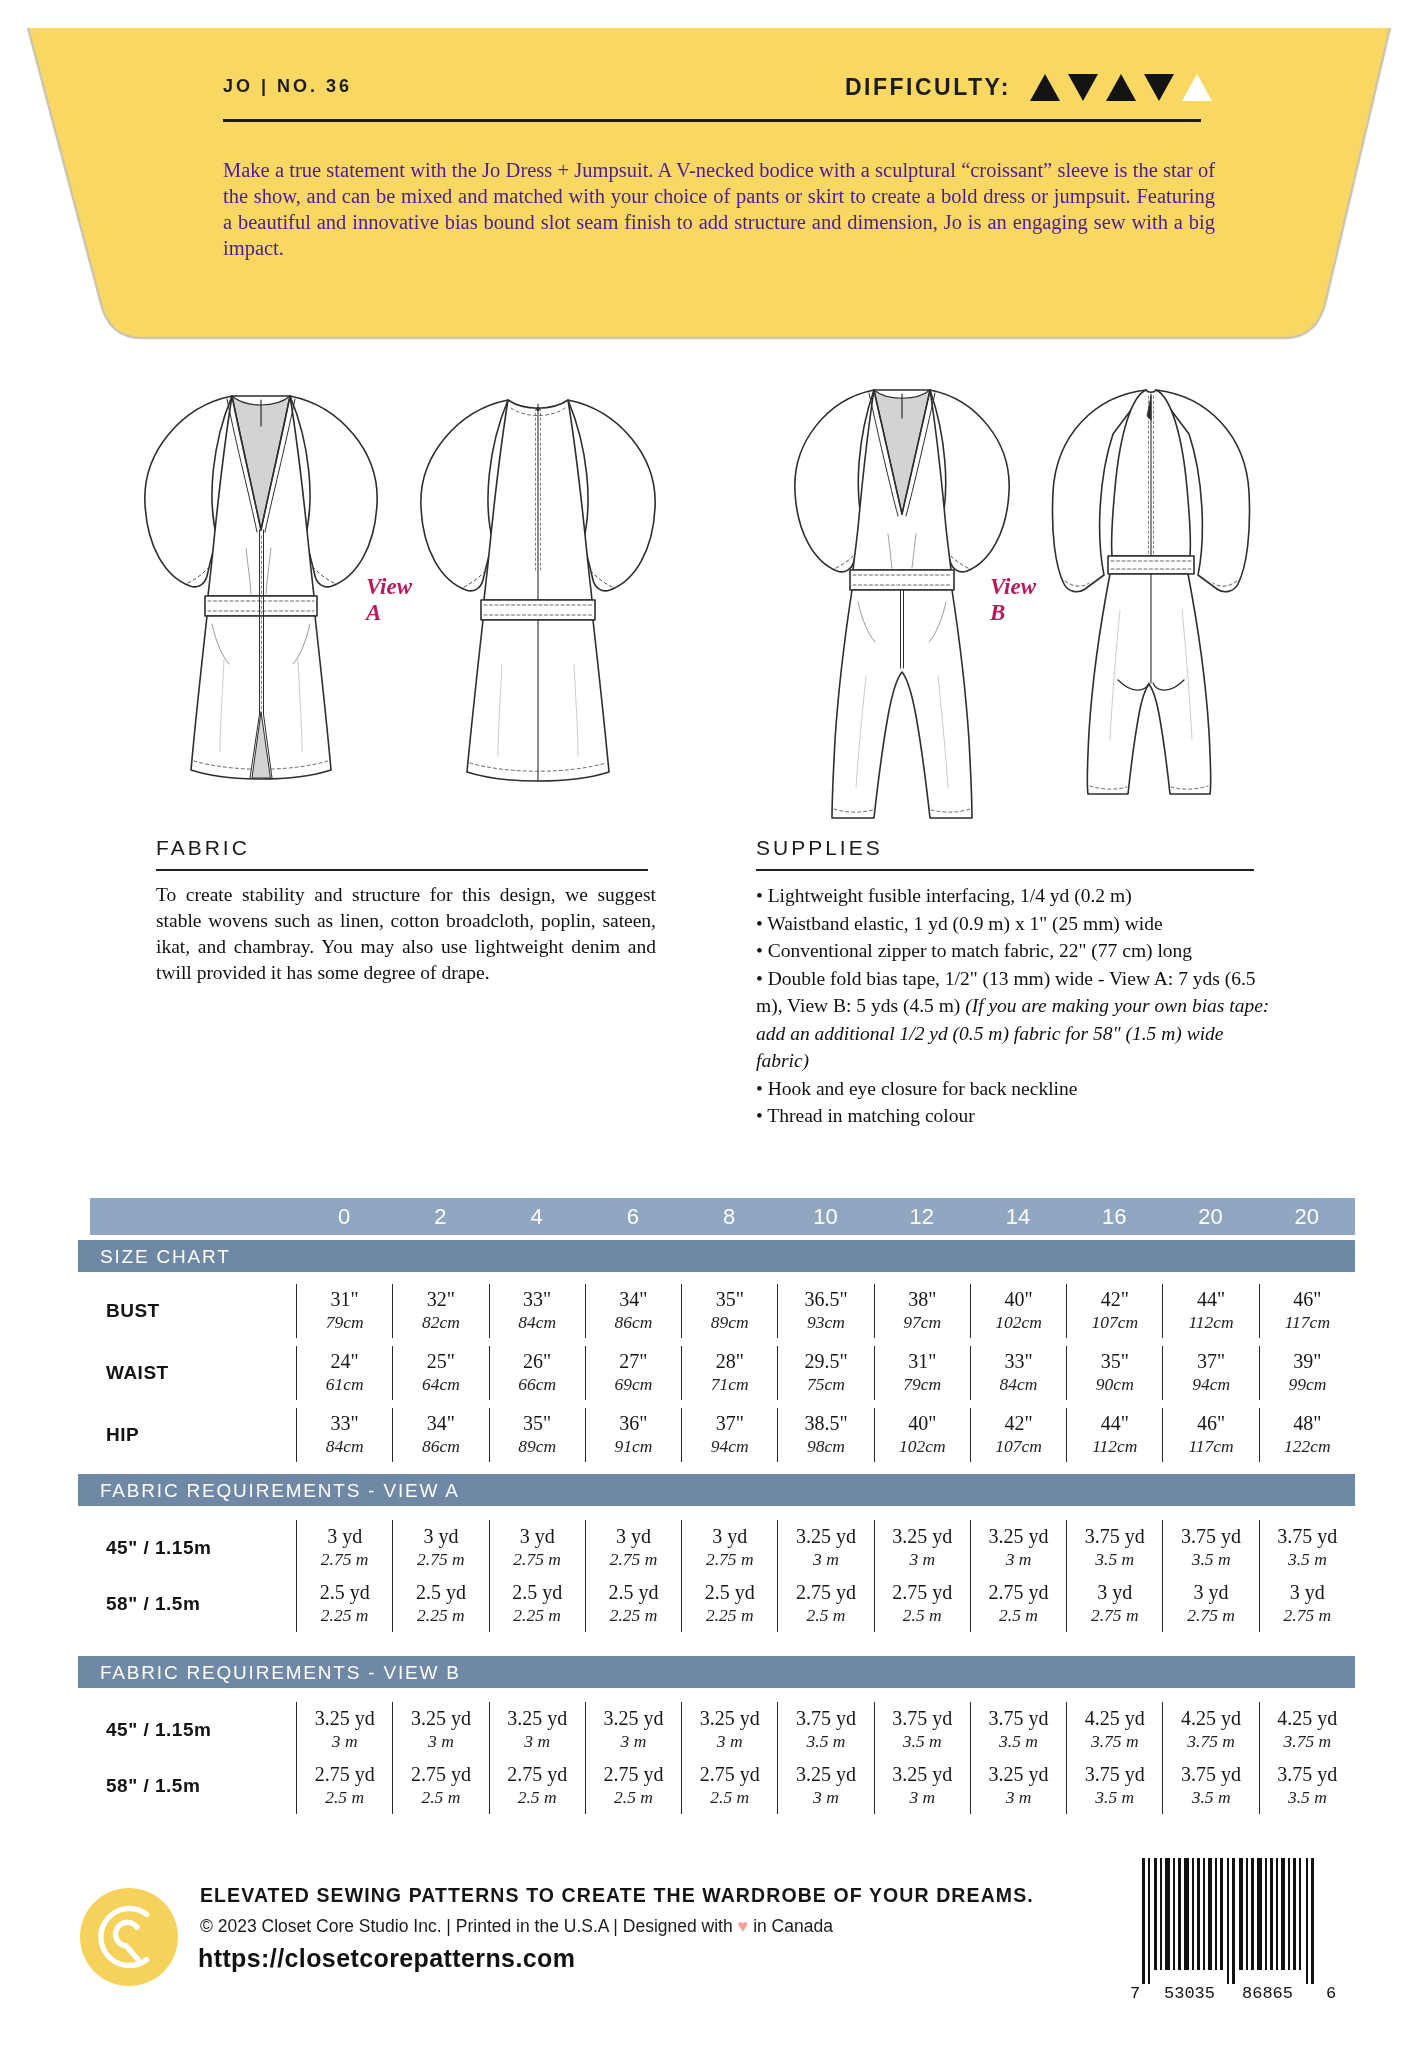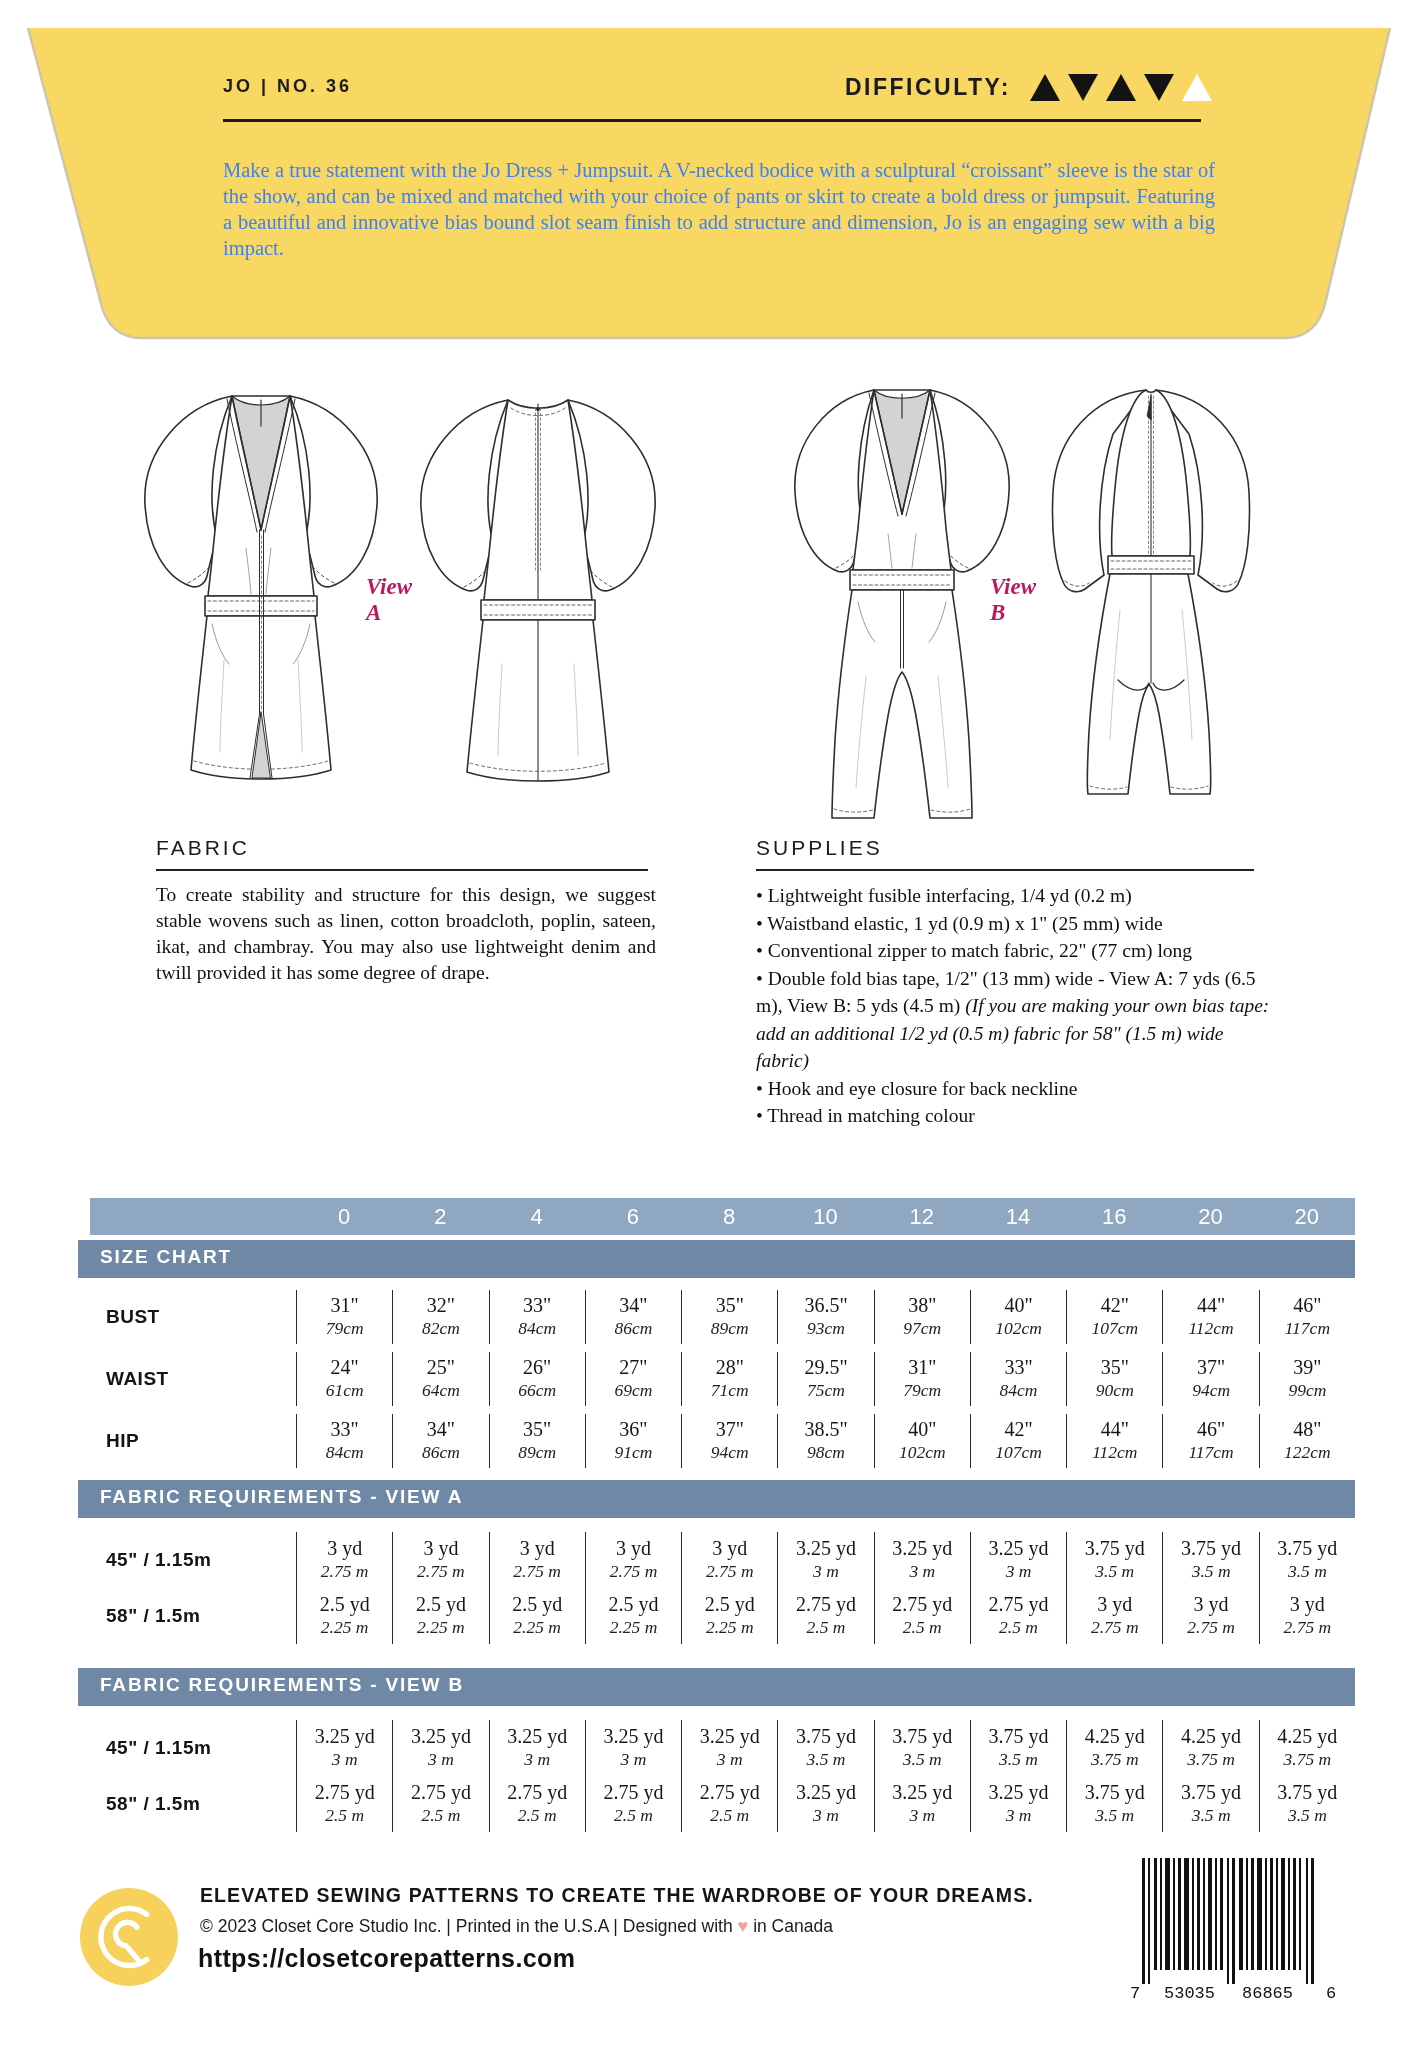--- a/index.html
+++ b/index.html
@@ -14,21 +14,21 @@
   .difficulty{position:absolute;left:845px;top:74px;display:flex;align-items:center;gap:11px;text-align:right;}
   .difficulty-label{font-size:23px;font-weight:600;letter-spacing:2.5px;color:#1c1c1c;margin-right:8px;}
   .tris{display:flex;align-items:center;gap:8px;}
   .tri{width:0;height:0;border-left:15px solid transparent;border-right:15px solid transparent;}
   .tri.up{border-bottom:27px solid #131313;}
   .tri.down{border-top:27px solid #131313;}
   .tri.up.empty{border-bottom-color:#ffffff;}
   .banner-rule{position:absolute;left:223px;top:119px;width:978px;height:3px;background:#1a1a1a;}
   .banner-desc{position:absolute;left:223px;top:136px;width:992px;
                font-family:"Liberation Serif",serif;font-size:20.5px;line-height:26px;
-               text-align:justify;color:#3b82f6;}
+               text-align:justify;color:#4c1d95;}
 
   
   .figs{position:absolute;left:0;top:0;}
   .fig{position:absolute;}
   .view-label{position:absolute;font-family:"Liberation Serif",serif;font-style:italic;
               font-weight:700;font-size:23px;color:#be185d;}
 
   
   .sect-head{position:absolute;font-size:21px;letter-spacing:3px;font-weight:500;color:#1b1b1b;}
   .sect-rule{position:absolute;height:2px;background:#222;}
@@ -36,22 +36,22 @@
              line-height:26px;color:#101010;}
   #fabric-body{text-align:justify;}
   .supply-item{margin:0;}
   .supply-item .it{font-style:italic;}
 
   
   .chart{position:absolute;left:78px;top:1198px;width:1277px;}
   .sizes-row{display:grid;grid-template-columns:206px repeat(11,1fr);height:37px;
              align-items:center;background:#8FA7C0;margin-left:12px;}
   .size-cell{text-align:center;color:#fff;font-size:22px;font-weight:400;}
-  .band{height:38px;line-height:33px;background:#6F88A6;color:#fff;font-size:19px;
-        letter-spacing:1.8px;padding-left:22px;font-weight:700;}
+  .band{height:32px;line-height:33px;background:#6F88A6;color:#fff;font-size:19px;
+        letter-spacing:1.8px;padding-left:22px;font-weight:400;}
   #band-size{margin-top:5px;}
   #measure-rows{margin-top:12px;}
   .mrow{display:grid;grid-template-columns:218px repeat(11,1fr);}
   #measure-rows .mrow{margin-top:8px;}
   #measure-rows .mrow:first-child{margin-top:0;}
   .rlabel{font-weight:700;font-size:19px;letter-spacing:0.5px;padding-left:28px;align-self:center;}
   .cell{border-left:1.5px solid #2a2a2a;text-align:center;padding:3px 0 5px;}
   .cell .in{font-family:"Liberation Serif",serif;font-size:20px;line-height:24px;color:#161616;}
   .cell .cm{font-family:"Liberation Serif",serif;font-style:italic;font-size:17.5px;line-height:22px;color:#222;}
   #band-a{margin-top:12px;}

